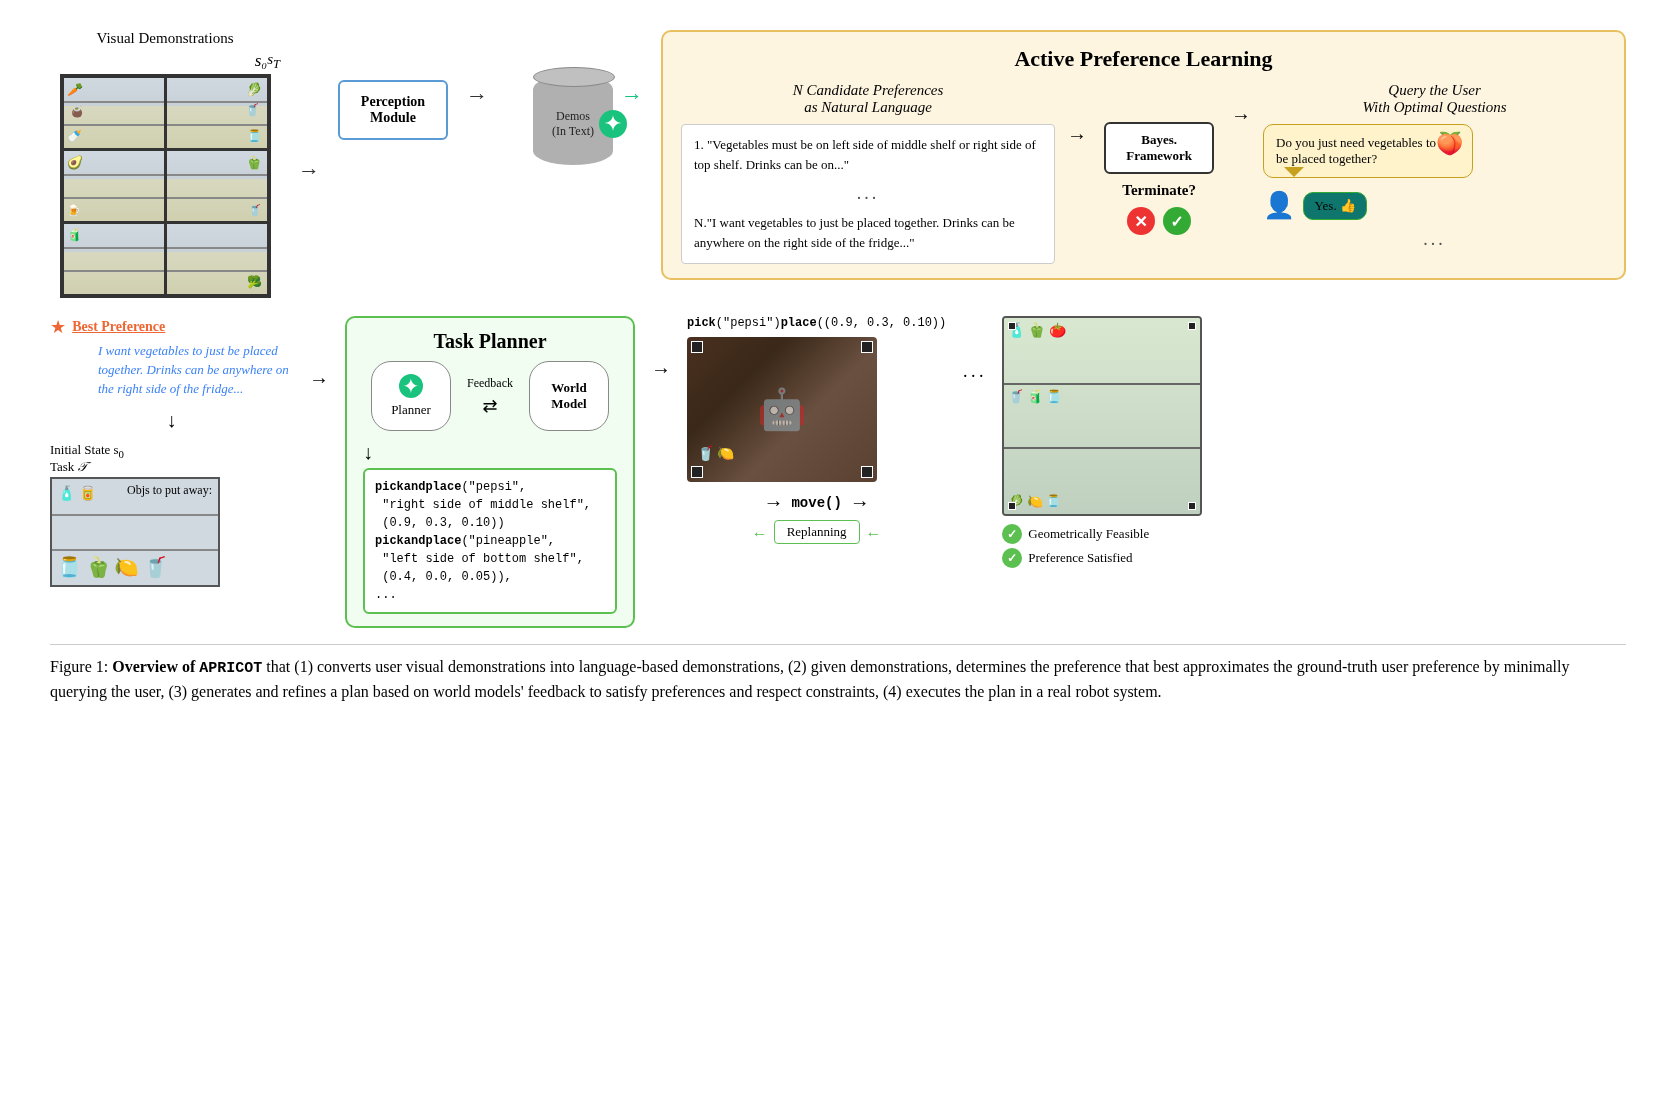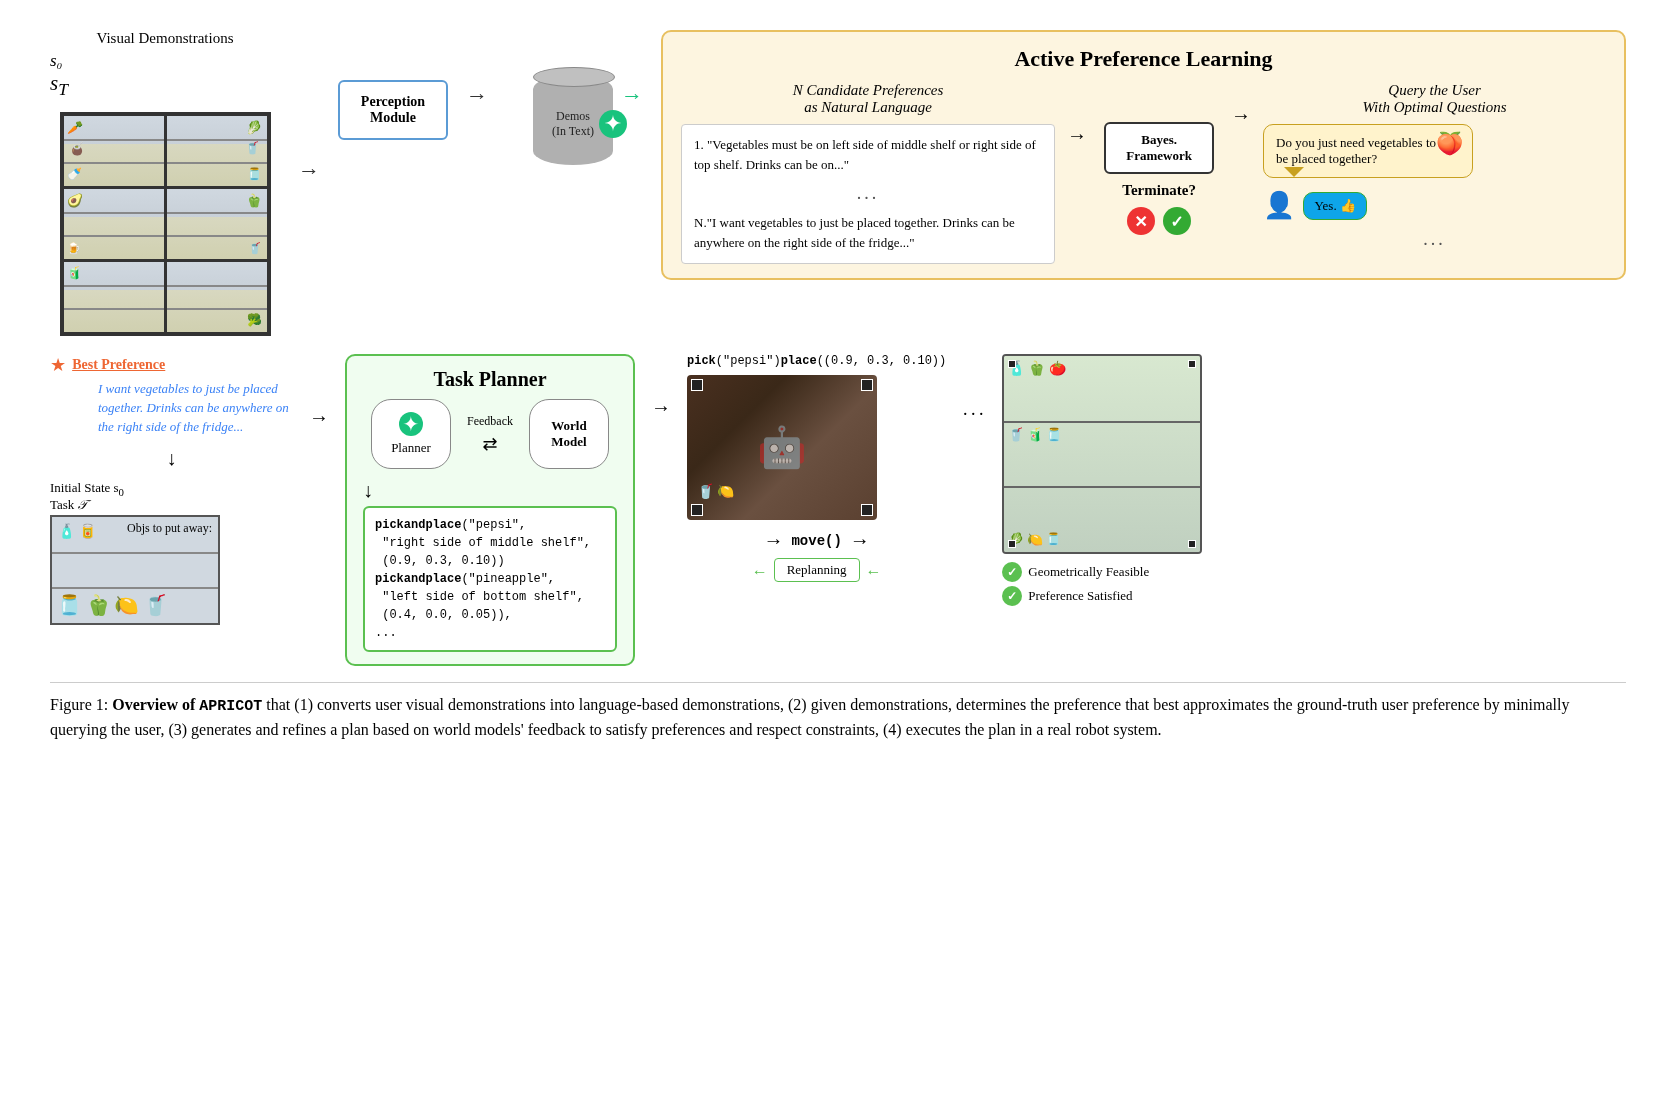--- a/index.html
+++ b/index.html
@@ -32,26 +32,26 @@
       align-items: center;
       min-width: 230px;
     }
     .vis-demo-title {
       font-size: 15px;
       margin-bottom: 4px;
       text-align: center;
     }
     .vis-demo-labels {
       display: flex;
-      flex-direction: column;
-      justify-content: space-between;
+      flex-direction: row;
+      justify-content: flex-end;
       width: 100%;
       font-size: 18px;
       font-style: italic;
-      margin-bottom: 12px;
+      margin-bottom: 2px;
     }
     .fridge-grid {
       display: grid;
       grid-template-columns: 1fr 1fr;
       gap: 3px;
       border: 2px solid #333;
       background: #333;
       padding: 2px;
     }
     .fridge-cell {
@@ -263,21 +263,21 @@
       display: flex;
       flex-direction: row;
       align-items: center;
       gap: 8px;
       margin-top: 12px;
     }
     .user-icon {
       font-size: 26px;
     }
     .speech-bubble-user {
-      background: #0ea5e9;
+      background: #0f766e;
       border: 1.5px solid #3a3;
       border-radius: 10px;
       padding: 5px 10px;
       font-size: 13px;
     }
 
     
     .bottom-section {
       display: flex;
       flex-direction: row;
@@ -537,21 +537,21 @@
 <body>
 
 <div class="page-container">
 
   <div class="top-section">
 
     <div class="vis-demo">
       <div class="vis-demo-title">Visual Demonstrations</div>
       <div class="vis-demo-labels">
         <span style="font-style:italic;font-size:17px;">s₀</span>
-        <span style="font-size:21px;">s<sub>T</sub></span>
+        <span style="font-size:15px;">s<sub>T</sub></span>
       </div>
 
       <div class="fridge-grid">
 
         <div class="fridge-cell">
           <div class="fridge-cell-inner">
             <div class="shelf-line shelf1"></div>
             <div class="shelf-line shelf2"></div>
             <span style="position:absolute;top:4px;left:4px;font-size:13px;">🥕</span>
             <span style="position:absolute;top:35%;left:6px;font-size:13px;">🧉</span>

